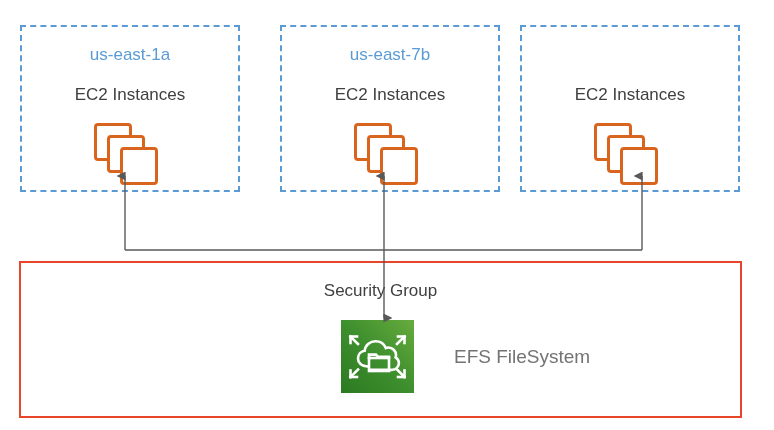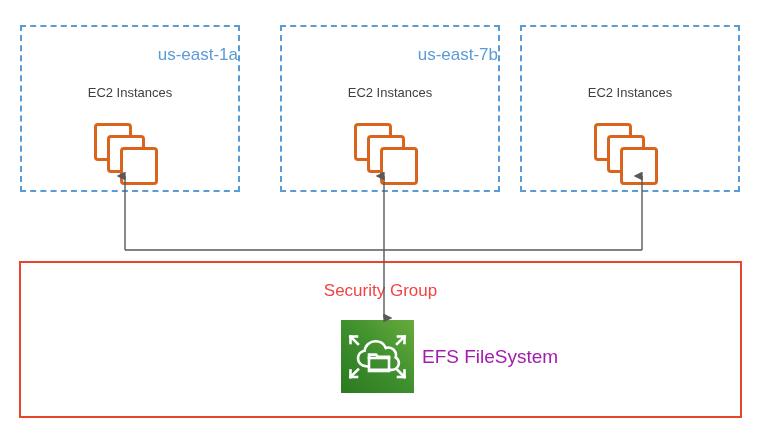--- a/index.html
+++ b/index.html
@@ -28,32 +28,32 @@
   }
   #az-0 { left: 20px; }
   #az-1 { left: 280px; }
   #az-2 { left: 520px; }
 
   .az-title {
     position: absolute;
     top: 18px;
     left: 0;
     width: 100%;
-    text-align: right;
+    text-align: center;
     font-size: 17px;
     color: #5B9BD5;
     white-space: nowrap;
   }
   .az-subtitle {
     position: absolute;
     top: 58px;
     left: 0;
     width: 100%;
     text-align: center;
-    font-size: 13px;
+    font-size: 17px;
     color: #404040;
     white-space: nowrap;
   }
 
   
   .ec2-icon {
     position: absolute;
     top: 96px;
     left: 50%;
     margin-left: -36px;
@@ -84,43 +84,43 @@
     box-sizing: border-box;
     background: transparent;
   }
   #security-group-label {
     position: absolute;
     left: 0;
     top: 18px;
     width: 100%;
     text-align: center;
     font-size: 17px;
-    color: #ef4444;
+    color: #404040;
     white-space: nowrap;
   }
 
   
   #efs-node {
     position: absolute;
     left: 341px;
     top: 320px;
     height: 73px;
     display: flex;
     align-items: center;
   }
   #efs-icon {
     width: 73px;
     height: 73px;
     background: linear-gradient(120deg, #2E7D23 0%, #3C8C2C 45%, #64A83B 100%);
     display: block;
   }
   #efs-label {
-    margin-left: 8px;
+    margin-left: 40px;
     font-size: 19px;
-    color: #a21caf;
+    color: #737373;
     white-space: nowrap;
   }
 
   
   #connectors {
     position: absolute;
     left: 0;
     top: 0;
     width: 774px;
     height: 430px;

